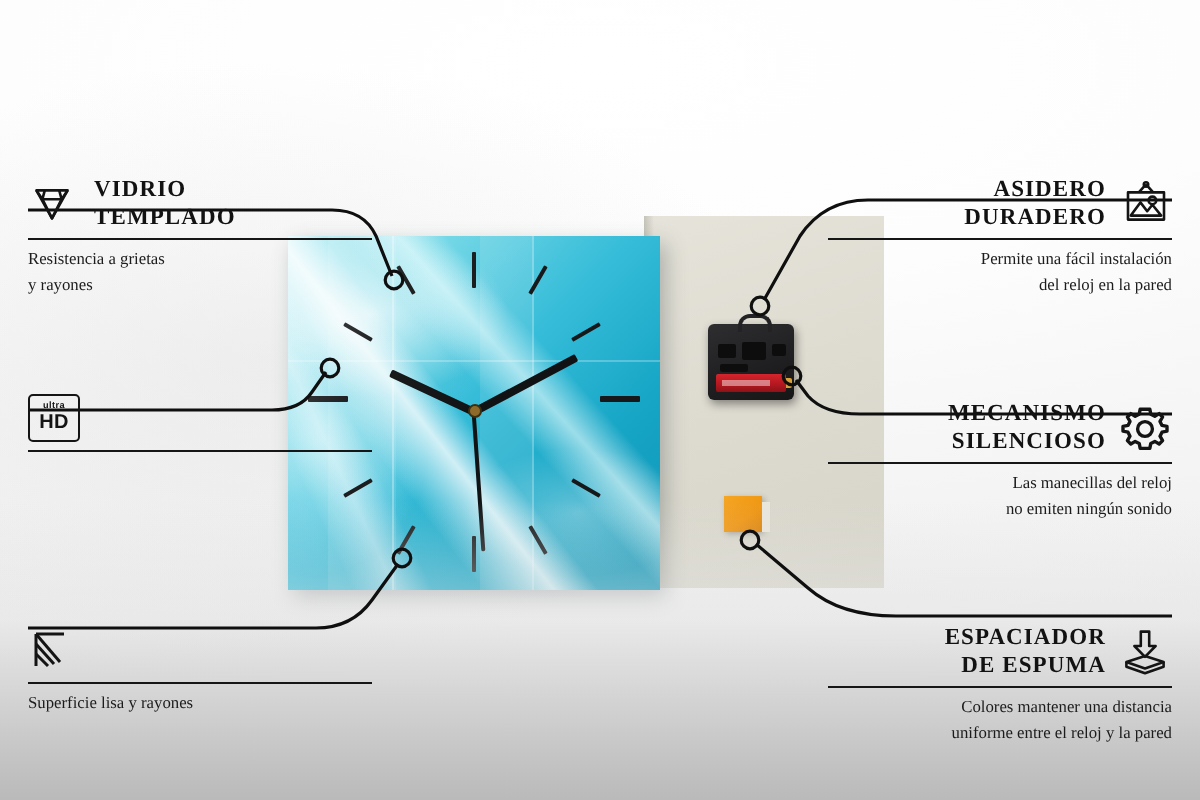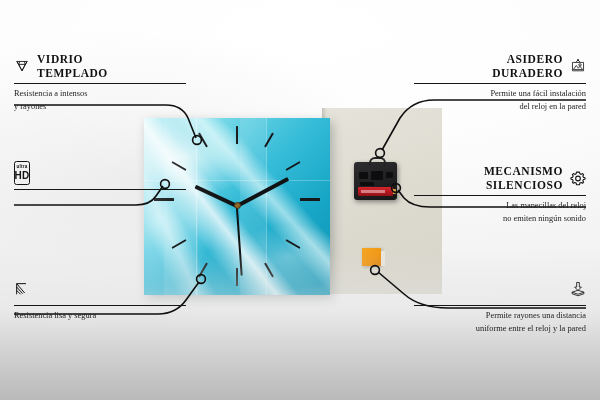--- a/index.html
+++ b/index.html
@@ -234,20 +234,21 @@
 
   
   .feature {
     position: absolute;
     width: 172px;
   }
   .feature-head {
     display: flex;
     align-items: center;
     gap: 7px;
+    margin-top: 36px;
   }
   .feature.right .feature-head {
     flex-direction: row-reverse;
   }
   .feature-title {
     font-family: "Liberation Serif", serif;
     font-weight: bold;
     font-size: 11.5px;
     line-height: 1.22;
     letter-spacing: 0.55px;
@@ -268,25 +269,24 @@
     font-size: 8.4px;
     line-height: 1.45;
     color: #1c1c1c;
     white-space: pre-line;
   }
   .feature.right .feature-desc {
     text-align: right;
   }
   .feature-icon {
     flex: 0 0 auto;
-    width: 16px;
+    width: 26px;
     height: 26px;
     display: flex;
     align-items: center;
-    justify-content: center;
   }
   .feature-icon svg {
     display: block;
   }
 
   
   #feat-vidrio    { left: 14px;  top: 52px;  }
   #feat-impresion { left: 14px;  top: 160px; }
   #feat-bordes    { left: 14px;  top: 276px; }
   
@@ -415,21 +415,21 @@
             <path d="M4.2,3.2 L7.2,7.6 H16.8 L19.8,3.2"></path>
             <path d="M7.2,7.6 L12,17.2 L16.8,7.6"></path>
             <path d="M8.4,3.2 L7.2,7.6 M15.6,3.2 L16.8,7.6"></path>
           </g>
         </svg>
       </span>
       <span class="feature-title">VIDRIO
 TEMPLADO</span>
     </div>
     <div class="feature-rule"></div>
-    <div class="feature-desc">Resistencia a intensos
+    <div class="feature-desc">Resistencia a grietas
 y rayones</div>
   </div>
 
   <div class="feature left" id="feat-impresion">
     <div class="feature-head">
       <span class="feature-icon">
         <span class="hd-box">
           <span class="hd-ultra">ultra</span>
           <span class="hd-main">HD</span>
         </span>
@@ -446,21 +446,21 @@
             <path d="M4,3 L18,3"></path>
             <path d="M4,3 L16,17"></path>
             <path d="M4,8 L13,18"></path>
             <path d="M4,13 L10,19"></path>
             <path d="M4,3 L4,19"></path>
           </g>
         </svg>
       </span>
     </div>
     <div class="feature-rule"></div>
-    <div class="feature-desc">Resistencia lisa y segura</div>
+    <div class="feature-desc">Superficie lisa y rayones</div>
   </div>
 
   <div class="feature right" id="feat-asidero">
     <div class="feature-head">
       <span class="feature-icon">
         <svg width="26" height="24" viewBox="0 0 26 24">
           <g fill="none" stroke="#141414" stroke-width="1.3" stroke-linejoin="round">
             <path d="M13,2.2 L9.4,6.2 M13,2.2 L16.6,6.2"></path>
             <circle cx="13" cy="2.2" r="1.1"></circle>
             <rect x="4" y="6.2" width="18" height="13.6"></rect>
@@ -499,19 +499,21 @@
     <div class="feature-head">
       <span class="feature-icon">
         <svg width="25" height="24" viewBox="0 0 25 24">
           <g fill="none" stroke="#141414" stroke-width="1.3" stroke-linejoin="round">
             <path d="M10.4,1.8 H14.6 V9.0 H17.8 L12.5,14.4 L7.2,9.0 H10.4 Z"></path>
             <path d="M12.5,14.0 L21.8,17.0 L12.5,20.2 L3.2,17.0 Z"></path>
             <path d="M3.2,17.0 V19.4 L12.5,22.6 L21.8,19.4 V17.0"></path>
           </g>
         </svg>
       </span>
+      <span class="feature-title">ESPACIADOR
+DE ESPUMA</span>
     </div>
     <div class="feature-rule"></div>
-    <div class="feature-desc">Permite rayones una distancia
+    <div class="feature-desc">Colores mantener una distancia
 uniforme entre el reloj y la pared</div>
   </div>
 
 </div>
 
 </body></html>

